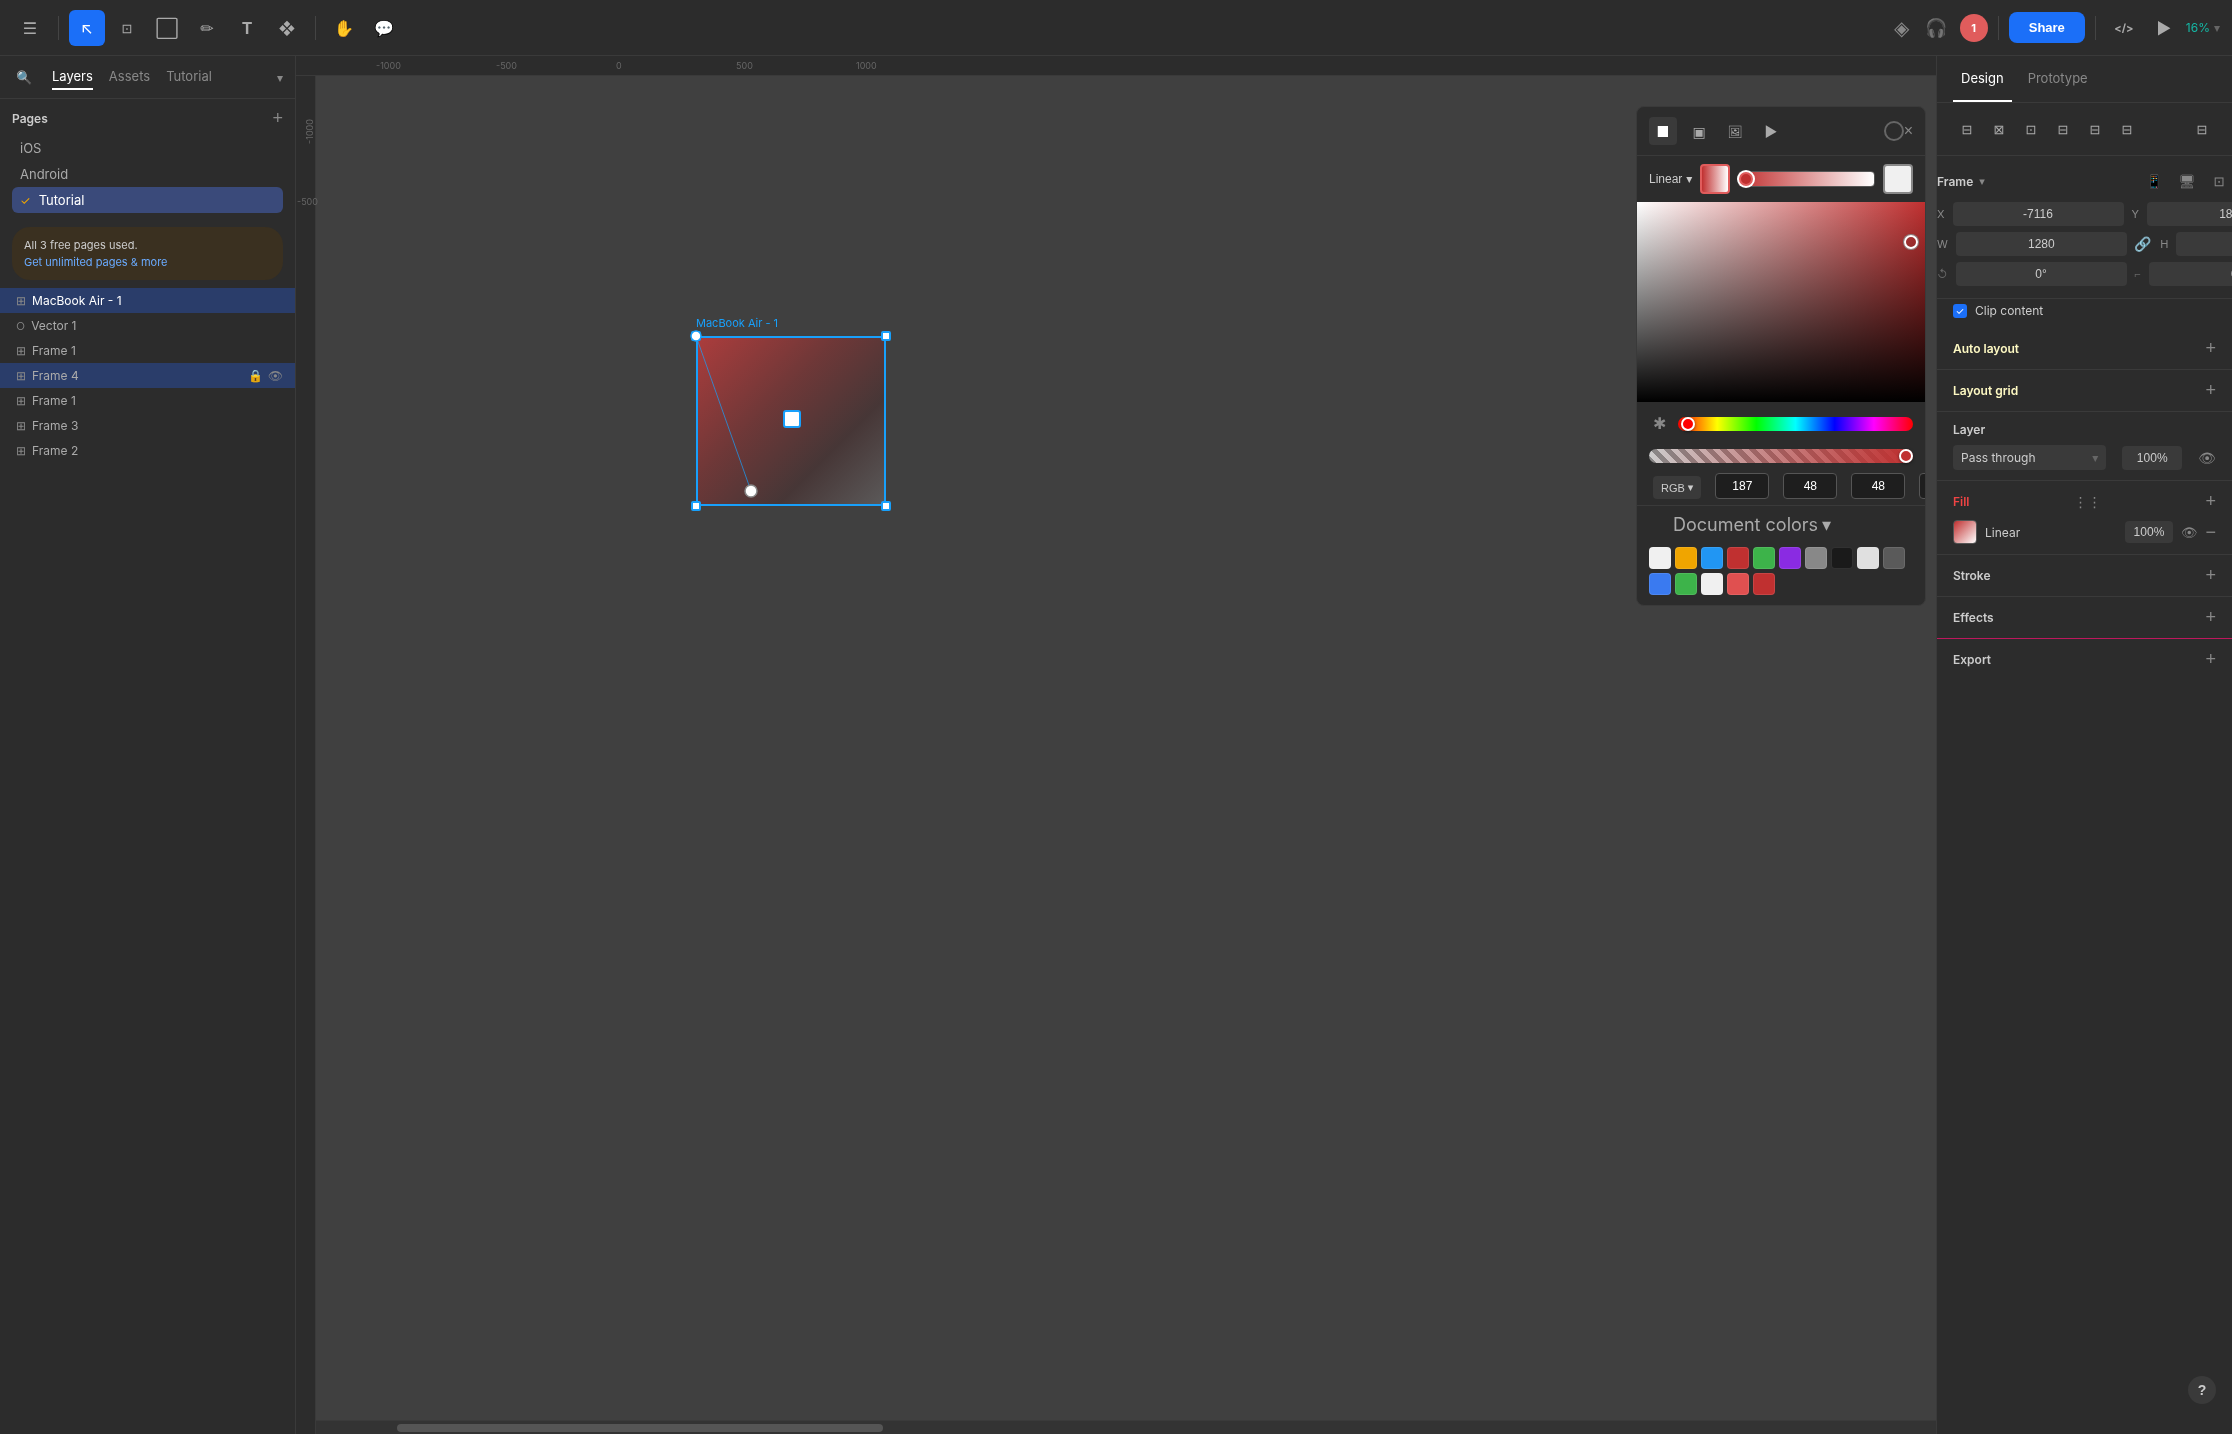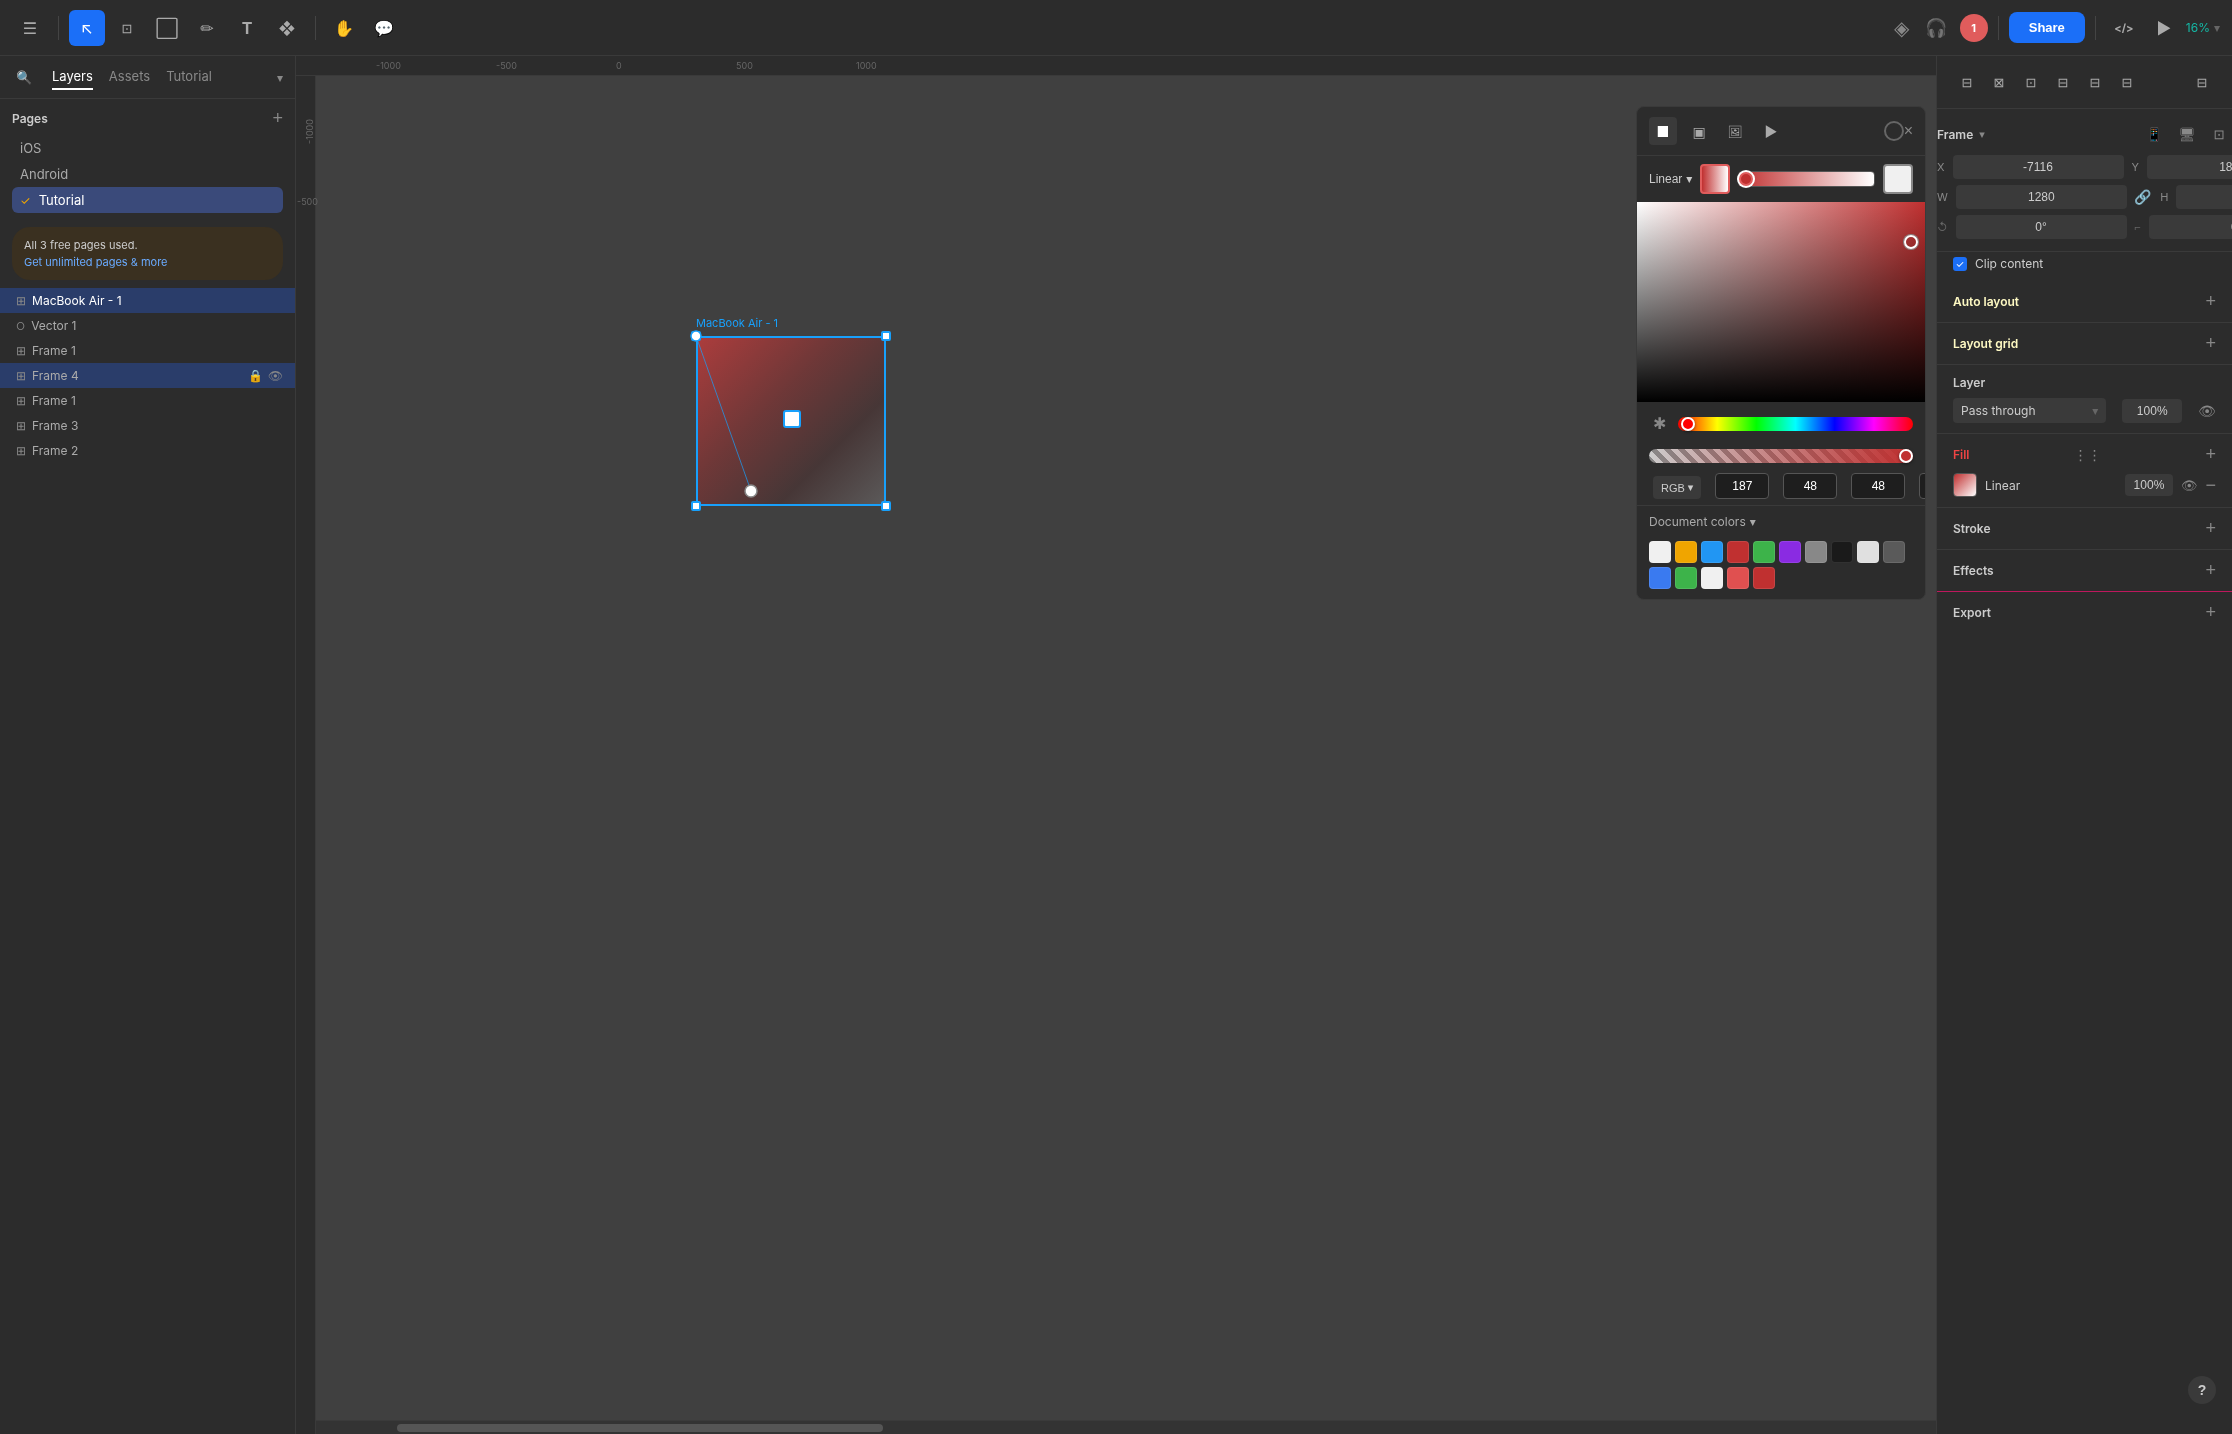--- a/index.html
+++ b/index.html
@@ -192,21 +192,21 @@
     .rgb-input {
       background: #1e1e1e; border: 1px solid #555; border-radius: 4px;
       color: #fff; font-size: 12px; text-align: center; padding: 5px 4px; width: 54px; outline: none;
     }
     .rgb-input.wide { width: 72px; }
 
     .doc-colors-row {
       padding: 8px 12px; border-top: 1px solid #3a3a3a;
       display: flex; align-items: center; justify-content: space-between;
     }
-    .doc-colors-label { font-size: 12px; color: #aaa; display:flex;align-items:center;gap:4px;cursor:pointer; }
+    .doc-colors-label { font-size: 18px; color: #aaa; display:flex;align-items:center;gap:4px;cursor:pointer;margin-left:24px; }
     .color-swatches { display: flex; flex-wrap: wrap; gap: 4px; padding: 4px 12px 10px; }
     .color-swatch { width: 22px; height: 22px; border-radius: 4px; cursor: pointer; border: 1px solid rgba(255,255,255,0.1); }
 
     
     .canvas-scrollbar-h {
       position: absolute; bottom: 0; left: 20px; right: 0; height: 14px;
       background: #333; border-top: 1px solid #3a3a3a;
     }
     .scrollbar-thumb-h {
       position: absolute; height: 8px; top: 3px; left: 5%;
@@ -509,20 +509,24 @@
       </div>
     </div>
 
     <div class="canvas-scrollbar-h">
       <div class="scrollbar-thumb-h"></div>
     </div>
   </div>
 
   <div class="right-panel" style="position:relative;">
 
+    <div class="right-panel-tabs">
+      <div class="right-tab active">Design</div>
+      <div class="right-tab">Prototype</div>
+    </div>
 
     <div class="align-row">
       <button class="align-btn" title="Align left">⊟</button>
       <button class="align-btn" title="Align center horizontal">⊠</button>
       <button class="align-btn" title="Align right">⊡</button>
       <button class="align-btn" title="Align top">⊟</button>
       <button class="align-btn" title="Align center vertical">⊟</button>
       <button class="align-btn" title="Align bottom">⊟</button>
       <div style="flex:1;"></div>
       <button class="align-btn">⊟</button>

